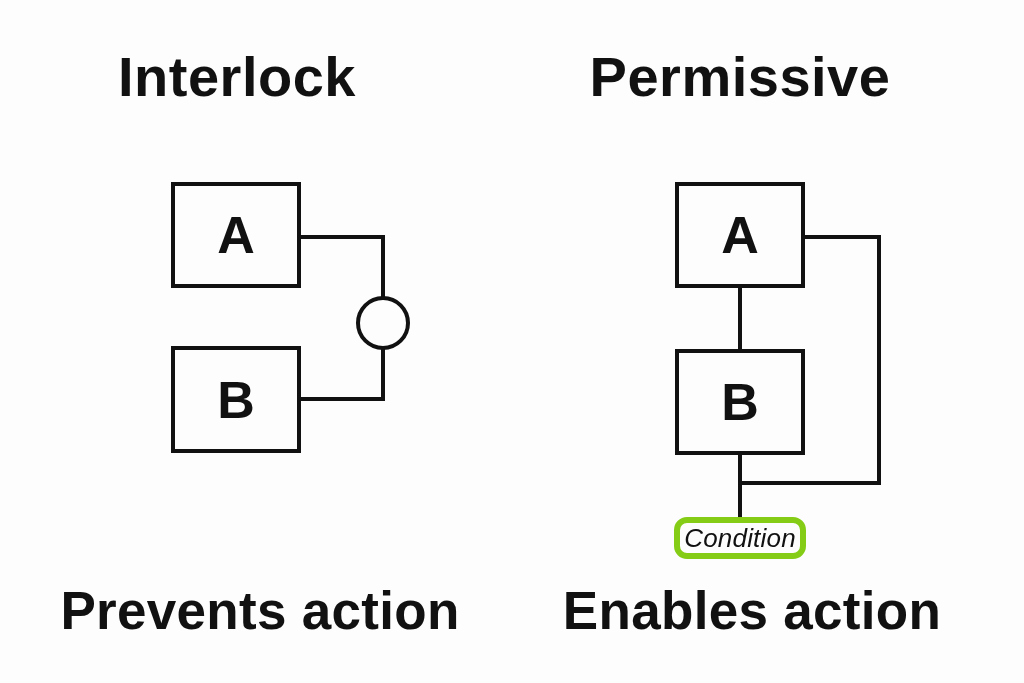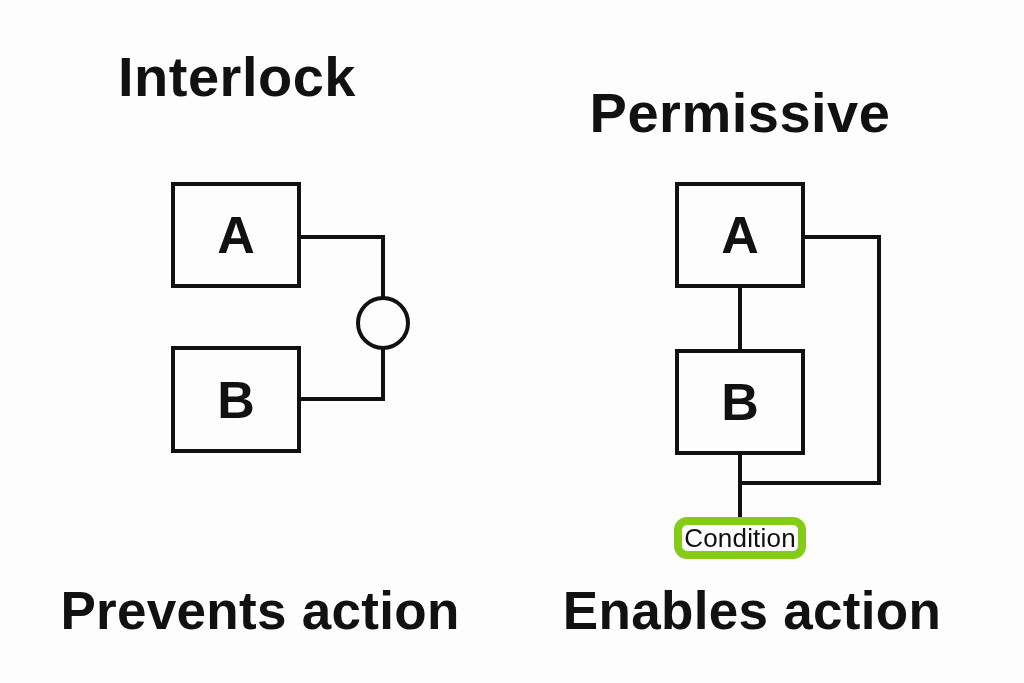--- a/index.html
+++ b/index.html
@@ -37,29 +37,30 @@
     font-size: 52px;
     font-weight: 700;
   }
   .wire { background: #111; }
   .circle-symbol {
     border: 4px solid #111;
     border-radius: 50%;
     background: #fdfdfd;
   }
   .condition {
-    border: 8px solid #84cc16;
+    border: 6px solid #84cc16;
     border-radius: 13px;
     background: #fdfdfd;
     display: flex;
     align-items: center;
     justify-content: center;
     font-size: 26px;
     font-weight: 400;
     letter-spacing: 0.2px;
+    font-style: italic;
   }
 </style>
 </head>
 <body>
 
 <div id="canvas">
 
   <div class="abs title" style="left:37px; top:46px; width:400px;">Interlock</div>
 
   <div class="abs node" style="left:171px; top:182px; width:130px; height:106px;">
@@ -75,21 +76,21 @@
   <div class="abs wire" style="left:381px; top:348px; width:4px; height:53px;"></div>
 
   <div class="abs wire" style="left:298px; top:397px; width:87px; height:4px;"></div>
 
   <div class="abs node" style="left:171px; top:346px; width:130px; height:107px;">
     <span>B</span>
   </div>
 
   <div class="abs caption" style="left:60px; top:582px; width:400px;">Prevents action</div>
 
-  <div class="abs title" style="left:540px; top:46px; width:400px;margin-top:36px;">Permissive</div>
+  <div class="abs title" style="left:540px; top:46px; width:400px;">Permissive</div>
 
   <div class="abs wire" style="left:803px; top:235px; width:78px; height:4px;"></div>
 
   <div class="abs wire" style="left:877px; top:235px; width:4px; height:250px;"></div>
 
   <div class="abs wire" style="left:740px; top:481px; width:141px; height:4px;"></div>
 
   <div class="abs node" style="left:675px; top:182px; width:130px; height:106px;">
     <span>A</span>
   </div>

